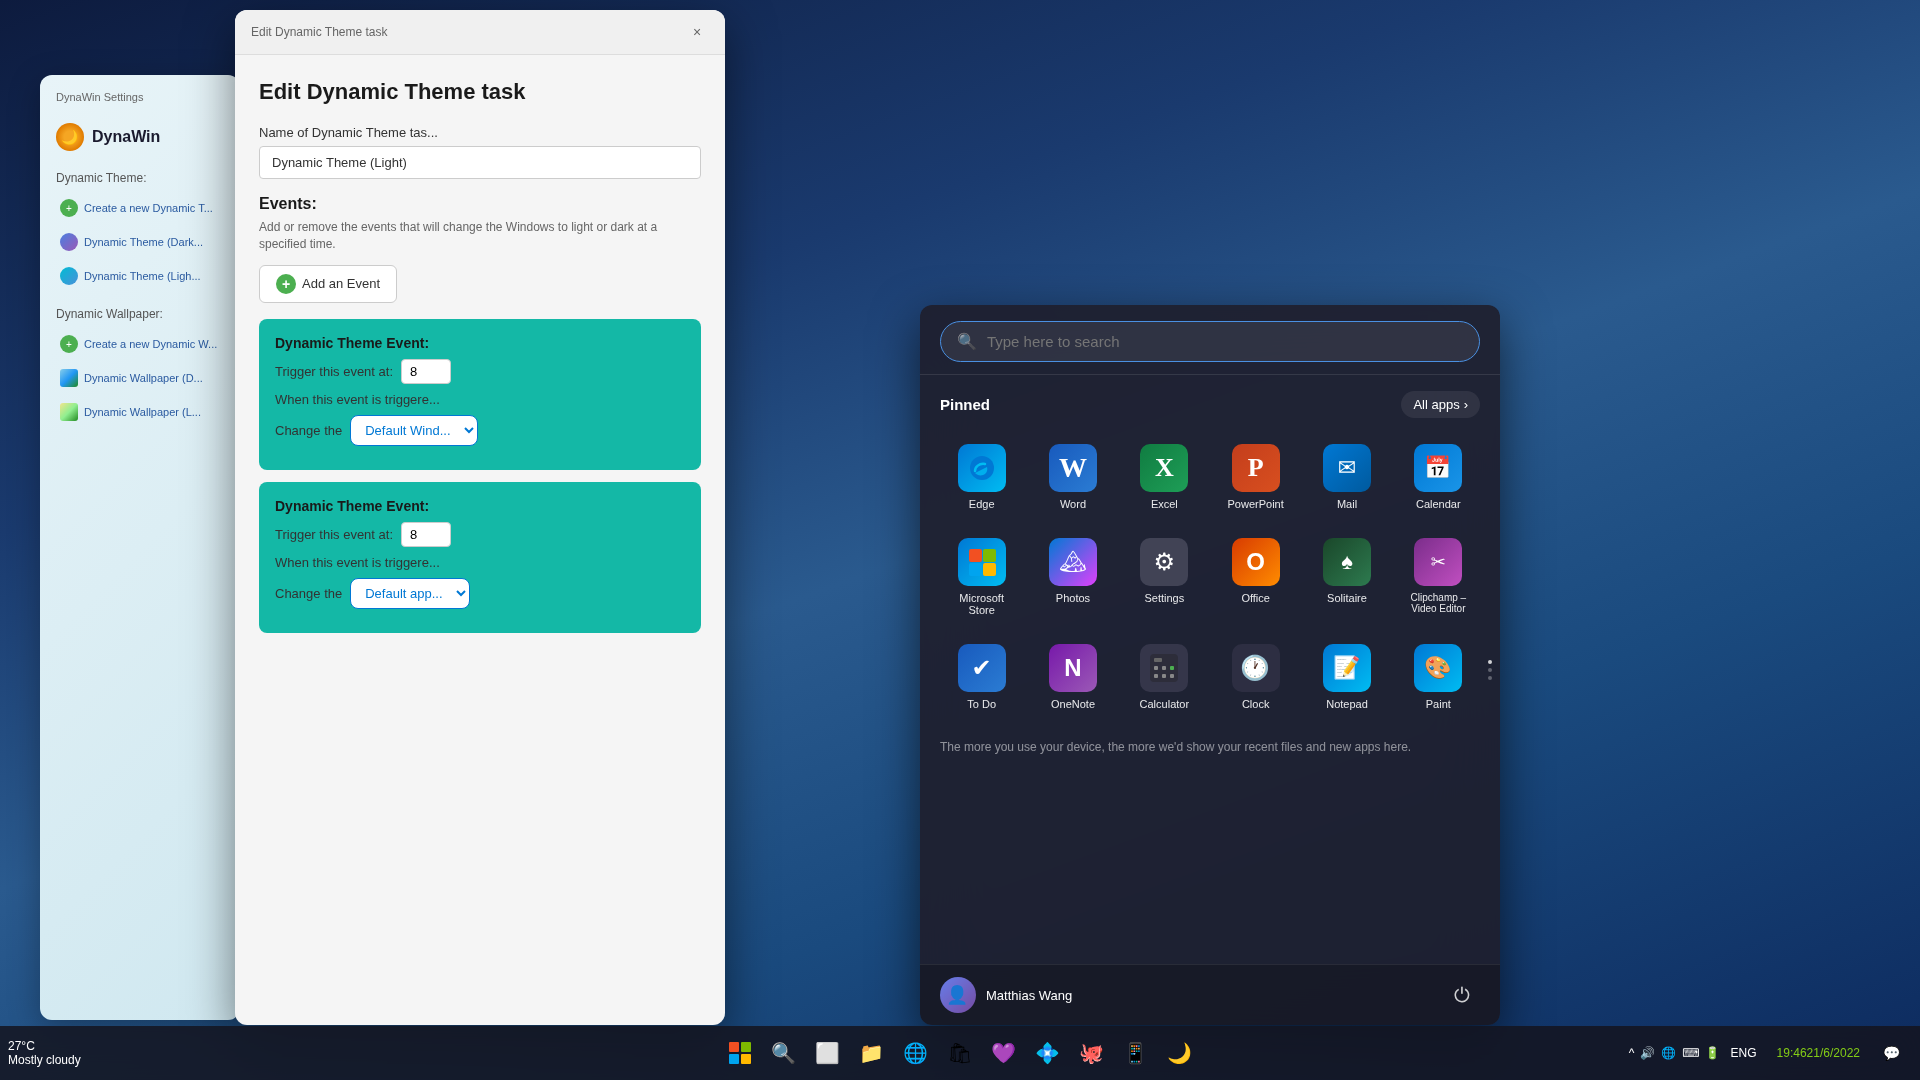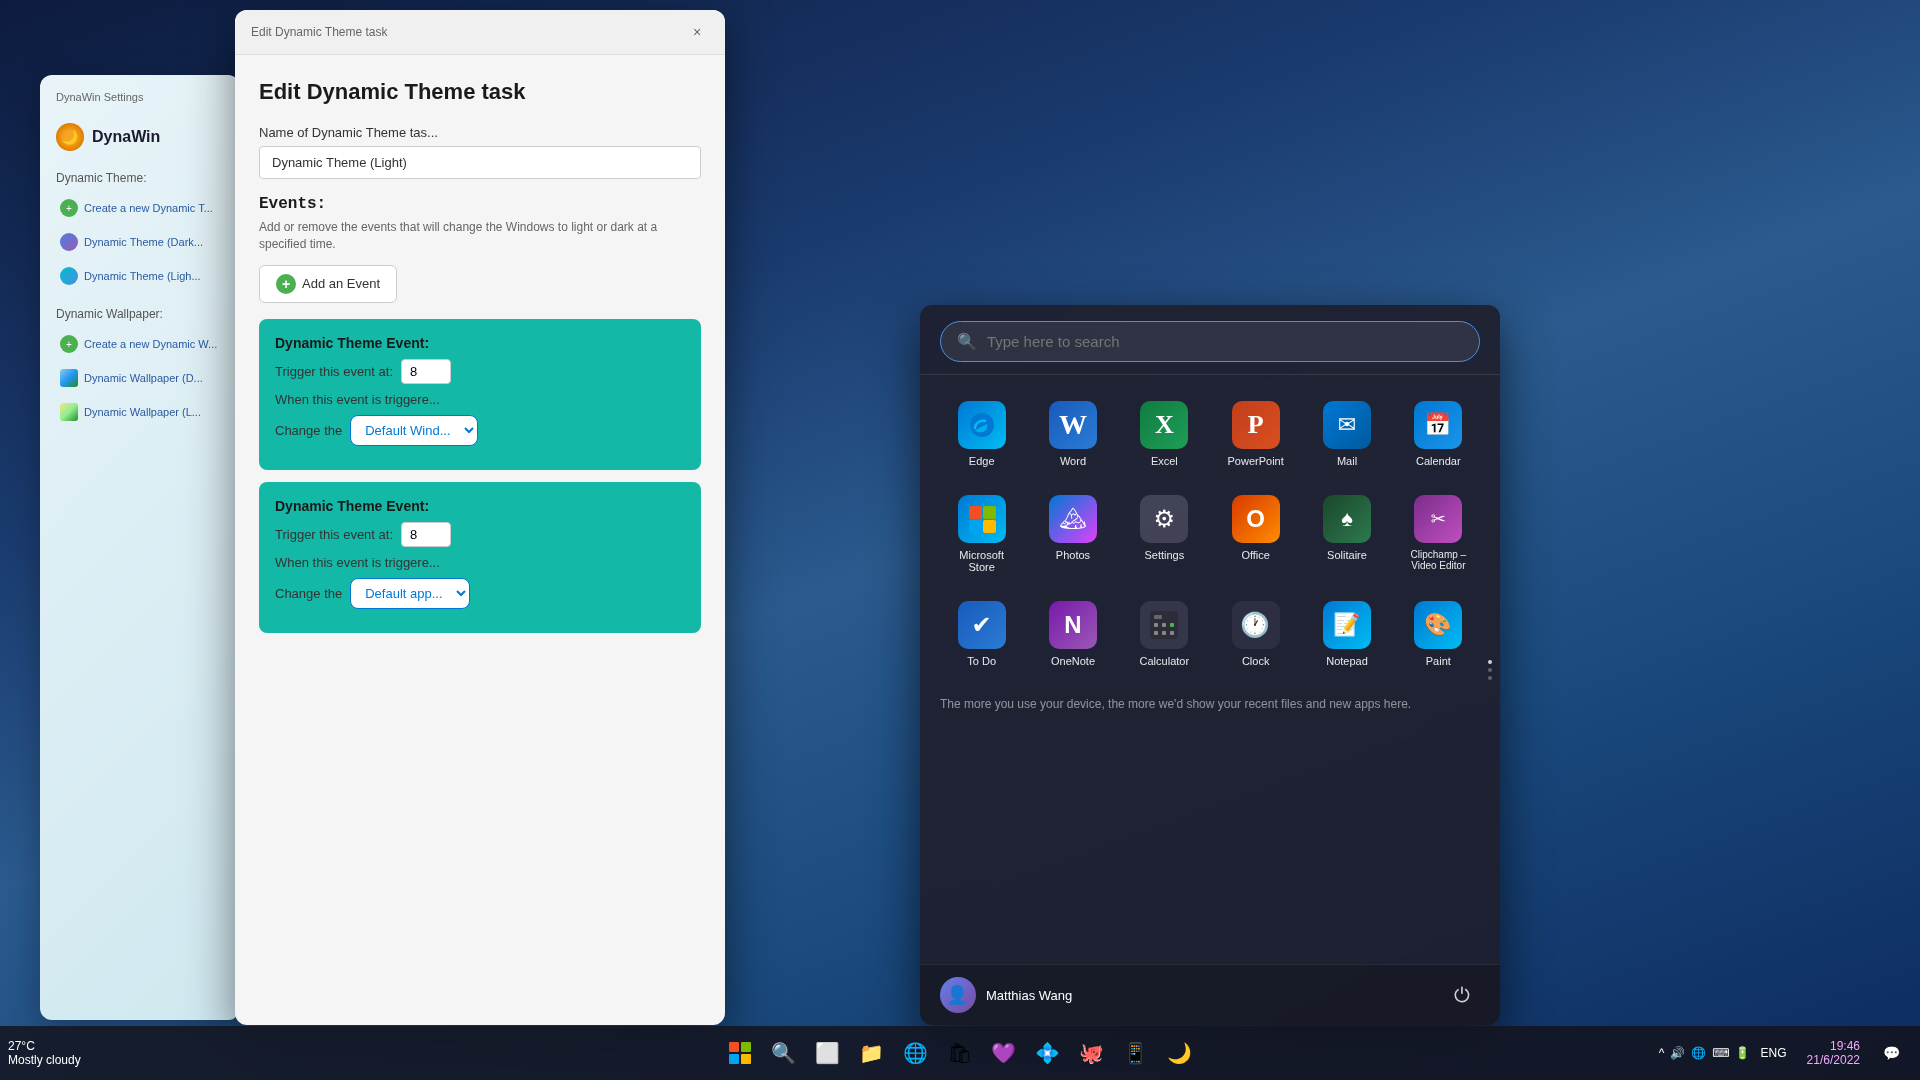--- a/index.html
+++ b/index.html
@@ -75,24 +75,23 @@
     .taskbar-sys-icons {
       display: flex;
       align-items: center;
       gap: 6px;
       font-size: 12px;
       color: #fff;
       padding: 0 8px;
     }
     .taskbar-clock {
       display: flex;
-      flex-direction: column;
       align-items: flex-end;
       font-size: 12px;
-      color: #f0abfc;
+      color: #84cc16;
       margin-right: 4px;
     }
 
     
     .dynawin-panel {
       position: absolute;
       left: 40px;
       top: 75px;
       width: 200px;
       bottom: 60px;
@@ -225,21 +224,20 @@
       font-size: 13px;
       background: white;
       color: #333;
       outline: none;
     }
     .section-title {
       font-size: 16px;
       font-weight: 600;
       color: #1a1a1a;
       margin: 16px 0 6px;
-      font-family: Liberation Mono, monospace;
     }
     .section-desc {
       font-size: 12px;
       color: #666;
       margin-bottom: 12px;
       line-height: 1.4;
     }
     .add-event-btn {
       display: inline-flex;
       align-items: center;
@@ -605,20 +603,27 @@
 
   <div class="start-search">
     <div class="start-search-box">
       <span class="search-icon-svg">🔍</span>
       <input class="start-search-input" placeholder="Type here to search" style="">
     </div>
   </div>
 
   <div class="start-content" style="position:relative;">
 
+    <div class="pinned-header">
+      <span class="pinned-label">Pinned</span>
+      <button class="all-apps-btn">
+        <span>All apps</span>
+        <span>›</span>
+      </button>
+    </div>
 
     <div class="apps-grid">
 
       <div class="app-item">
         <div class="app-icon icon-edge">
           <svg width="30" height="30" viewBox="0 0 30 30" fill="none">
             <ellipse cx="15" cy="15" rx="12" ry="12" fill="#0078d4"></ellipse>
             <path d="M8 18c0-4 4-8 10-7" stroke="#00bcf2" stroke-width="2.5" fill="none" stroke-linecap="round"></path>
             <path d="M8 20c2 2 5 3 8 2s5-4 4-8" fill="#00bcf2" opacity="0.8"></path>
           </svg>

